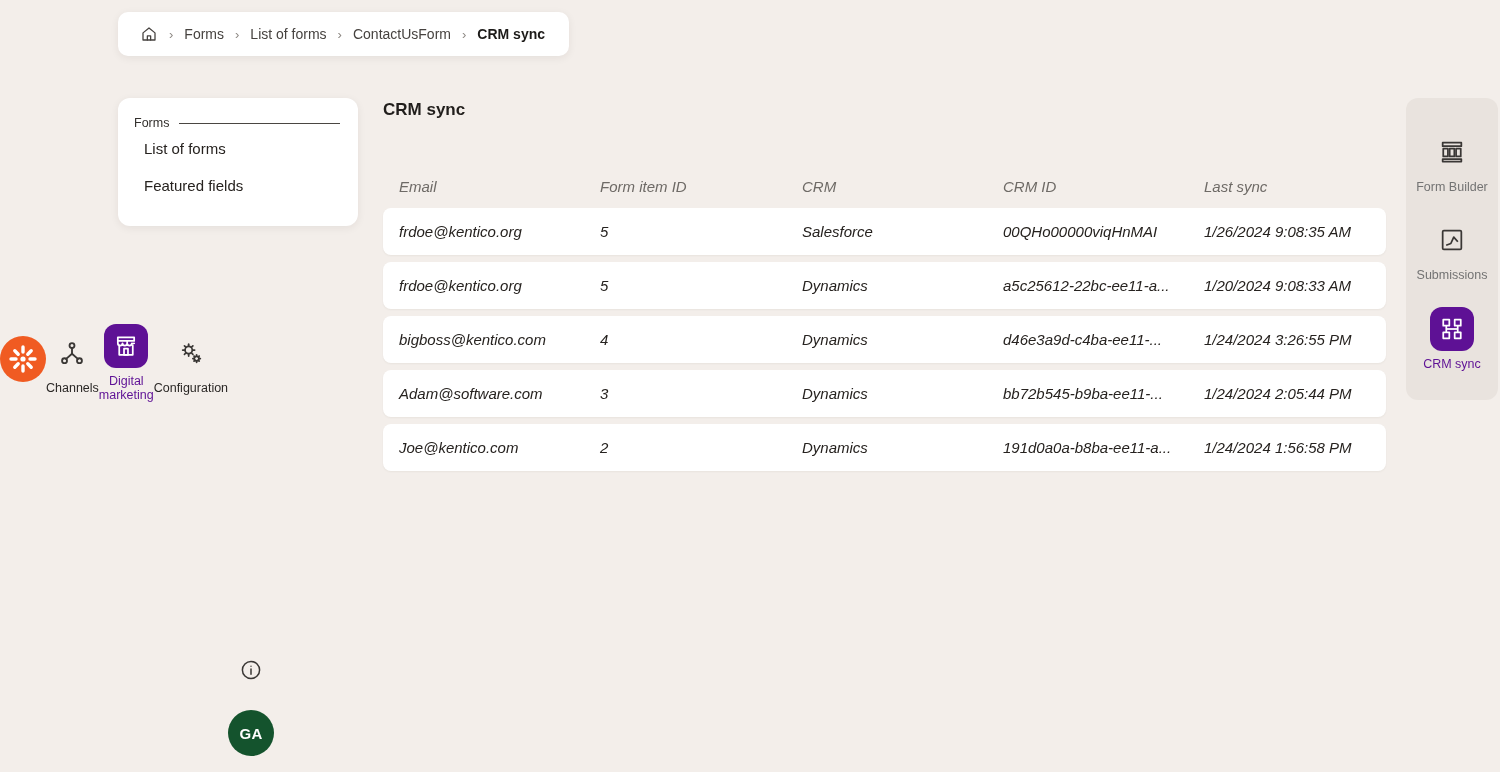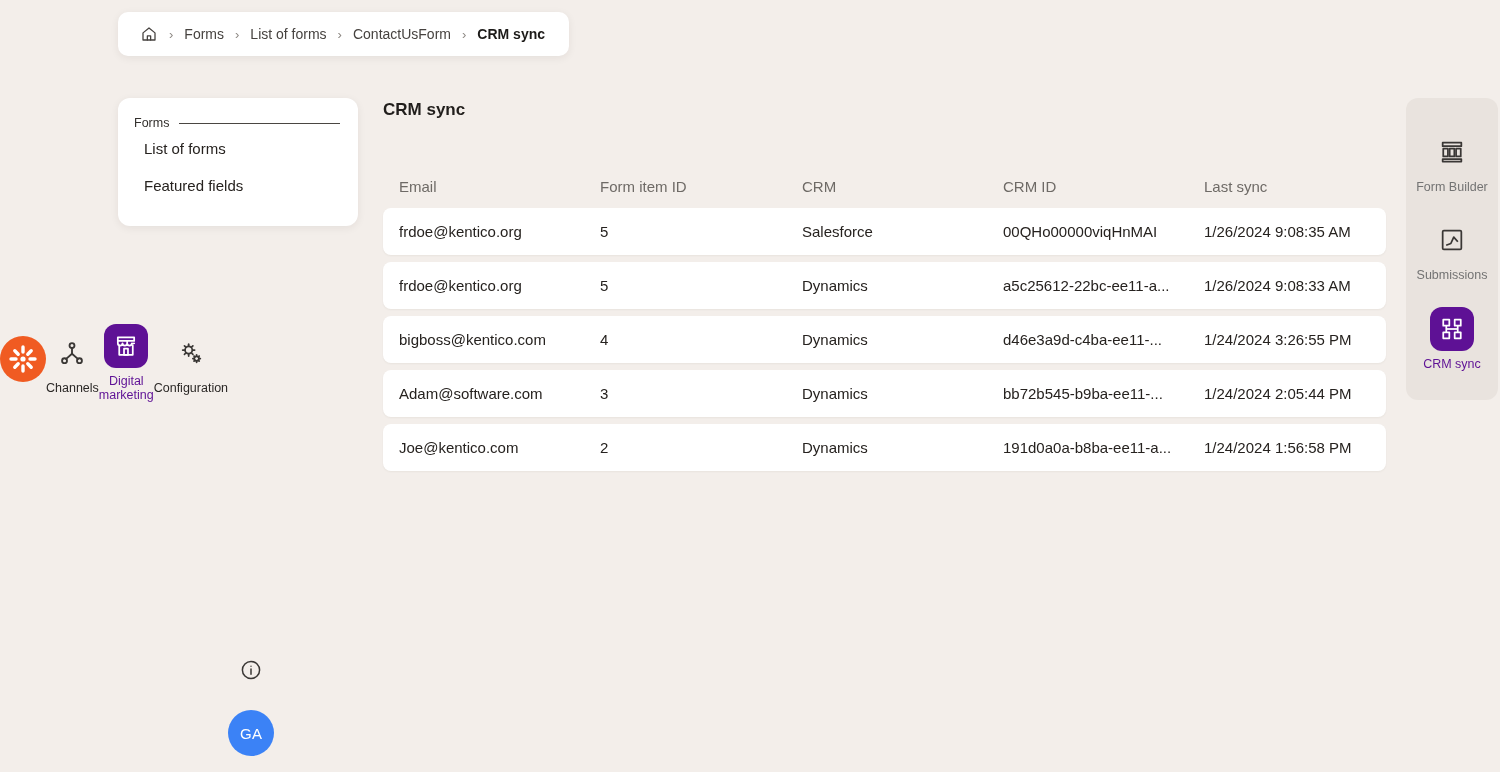--- a/index.html
+++ b/index.html
@@ -27,22 +27,22 @@
     border-radius:12px;
   }
   .nav-item.active .icon-box { background:#5e1195; }
   .nav-item .nav-label {
     margin-top:6px; font-size:12.5px; line-height:1.15; color:#2b2826;
   }
   .nav-item.active .nav-label { color:#5e1195; }
   .sidebar-bottom { margin-top:auto; display:flex; flex-direction:column; align-items:center; }
   .info-btn { width:24px; height:24px; margin-bottom:28px; cursor:pointer; }
   .avatar {
-    width:46px; height:46px; border-radius:50%; background:#3b82f6;
-    color:#fff; font-weight:normal; font-size:15px;
+    width:46px; height:46px; border-radius:50%; background:#14532d;
+    color:#fff; font-weight:bold; font-size:15px;
     display:flex; align-items:center; justify-content:center; cursor:pointer;
     letter-spacing:.3px;
   }
   
   .breadcrumb {
     position:absolute; left:118px; top:12px; height:44px;
     background:#fff; border-radius:10px;
     box-shadow:0 2px 8px rgba(45,35,25,.07);
     display:flex; align-items:center; gap:11px; padding:0 24px 0 22px;
     font-size:14px; color:#46423f;
@@ -66,21 +66,21 @@
   }
   .forms-panel .panel-item:first-of-type { margin-top:8px; }
   
   .main { position:absolute; left:383px; top:100px; width:1003px; }
   .page-title { font-size:17px; font-weight:bold; color:#211e1c; }
   .grid-row {
     display:grid;
     grid-template-columns:201px 202px 201px 201px 1fr;
     align-items:center;
   }
-  .grid-row > div { padding-left:16px; overflow:hidden; white-space:nowrap; text-overflow:ellipsis; }
+  .grid-row > div { padding-left:16px; overflow:hidden; white-space:nowrap; text-overflow:ellipsis;font-style:italic; }
   .table-head { margin-top:52px; height:28px; font-size:15px; color:#6e6a66; }
   .table-body { margin-top:8px; }
   .row-card {
     background:#fff; border-radius:8px; height:47px; margin-bottom:7px;
     font-size:15px; color:#26221f;
     box-shadow:0 1px 2px rgba(45,35,25,.05);
   }
   
   .right-rail {
     position:absolute; left:1406px; top:98px; width:92px; height:302px;
@@ -236,21 +236,21 @@
       <div>Salesforce</div>
       <div>00QHo00000viqHnMAI</div>
       <div>1/26/2024 9:08:35 AM</div>
     </div>
 
     <div class="grid-row row-card">
       <div>frdoe@kentico.org</div>
       <div>5</div>
       <div>Dynamics</div>
       <div>a5c25612-22bc-ee11-a...</div>
-      <div>1/26/2024 9:08:33 AM</div>
+      <div>1/20/2024 9:08:33 AM</div>
     </div>
 
     <div class="grid-row row-card">
       <div>bigboss@kentico.com</div>
       <div>4</div>
       <div>Dynamics</div>
       <div>d46e3a9d-c4ba-ee11-...</div>
       <div>1/24/2024 3:26:55 PM</div>
     </div>
 

